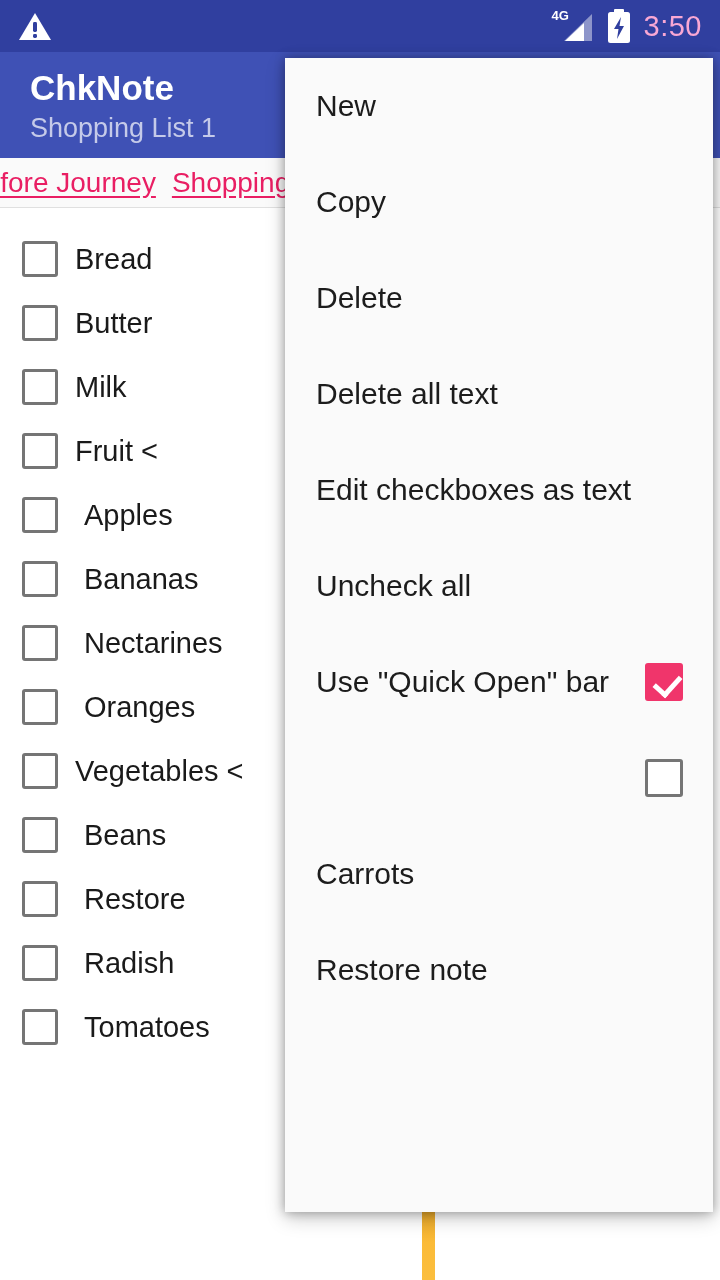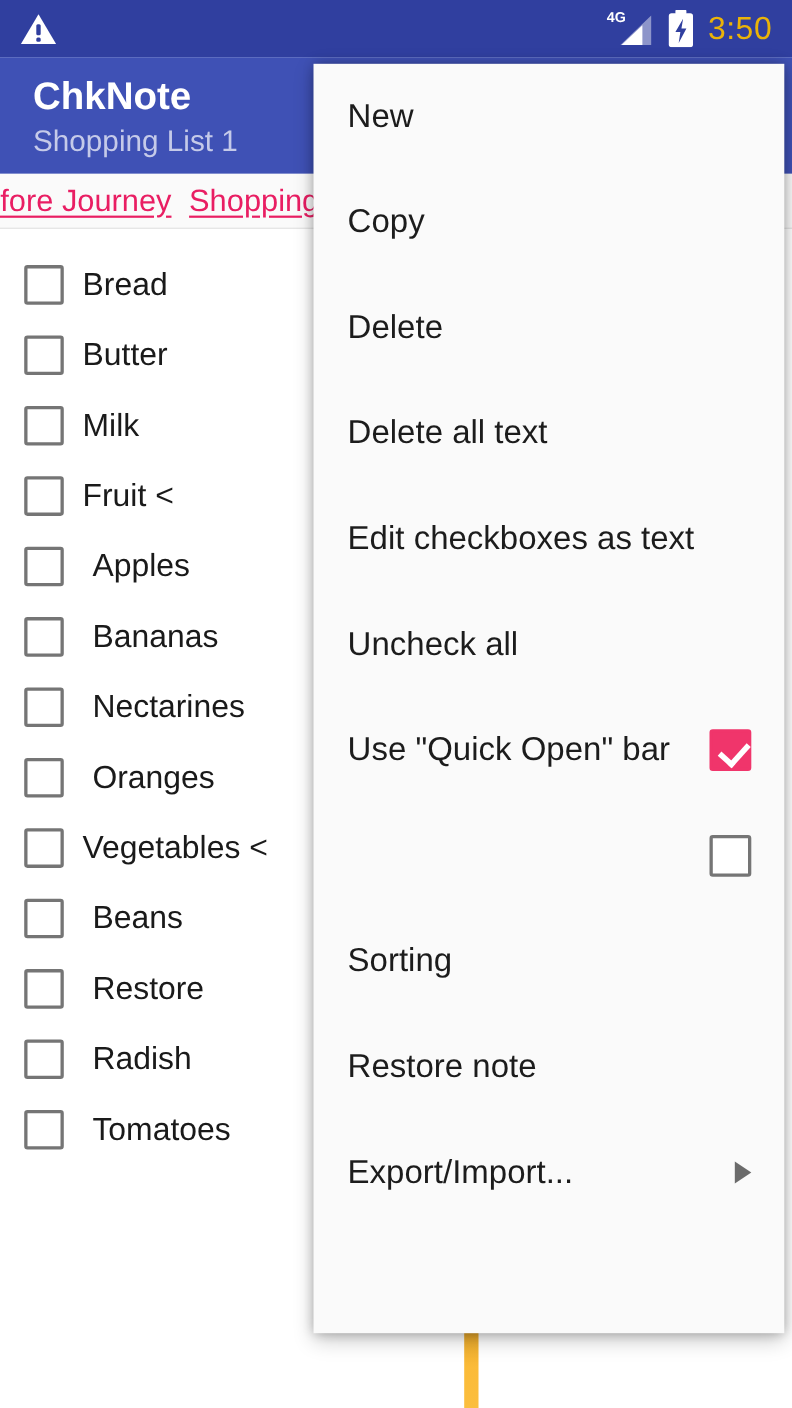--- a/index.html
+++ b/index.html
@@ -33,21 +33,21 @@
   }
   .sig-wrap { position:relative; width:42px; height:34px; }
   .sig-label {
     position:absolute; left:0; top:0;
     color:#ffffff; font-size:15px; font-weight:bold;
     line-height:1;
   }
   .sig-label sup { font-size:13px; }
   .batt { width:26px; height:34px; position:relative; }
   #clock {
-    color:#eab308; font-size:29px; font-weight:400;
+    color:#f9a8d4; font-size:29px; font-weight:400;
     letter-spacing:0.5px; line-height:1;
   }
 
   
   #app-bar {
     position:absolute; left:0; top:52px;
     width:720px; height:106px;
     background:#3F51B5;
     padding:14px 30px 0 30px;
   }
@@ -315,25 +315,20 @@
     <div class="menu-item">
       <span class="menu-label">Use "Quick Open" bar</span>
       <span class="spacer"></span>
       <span class="menu-cbox checked"></span>
     </div>
     <div class="menu-item">
       <span class="spacer"></span>
       <span class="menu-cbox"></span>
     </div>
     <div class="menu-item">
-      <span class="menu-label">Sorting</span>
+      <span class="menu-label">Carrots</span>
     </div>
     <div class="menu-item">
       <span class="menu-label">Restore note</span>
     </div>
-    <div class="menu-item">
-      <span class="menu-label">Export/Import...</span>
-      <span class="spacer"></span>
-      <span class="submenu-arrow"></span>
-    </div>
   </div>
 
 </div>
 
 </body></html>

